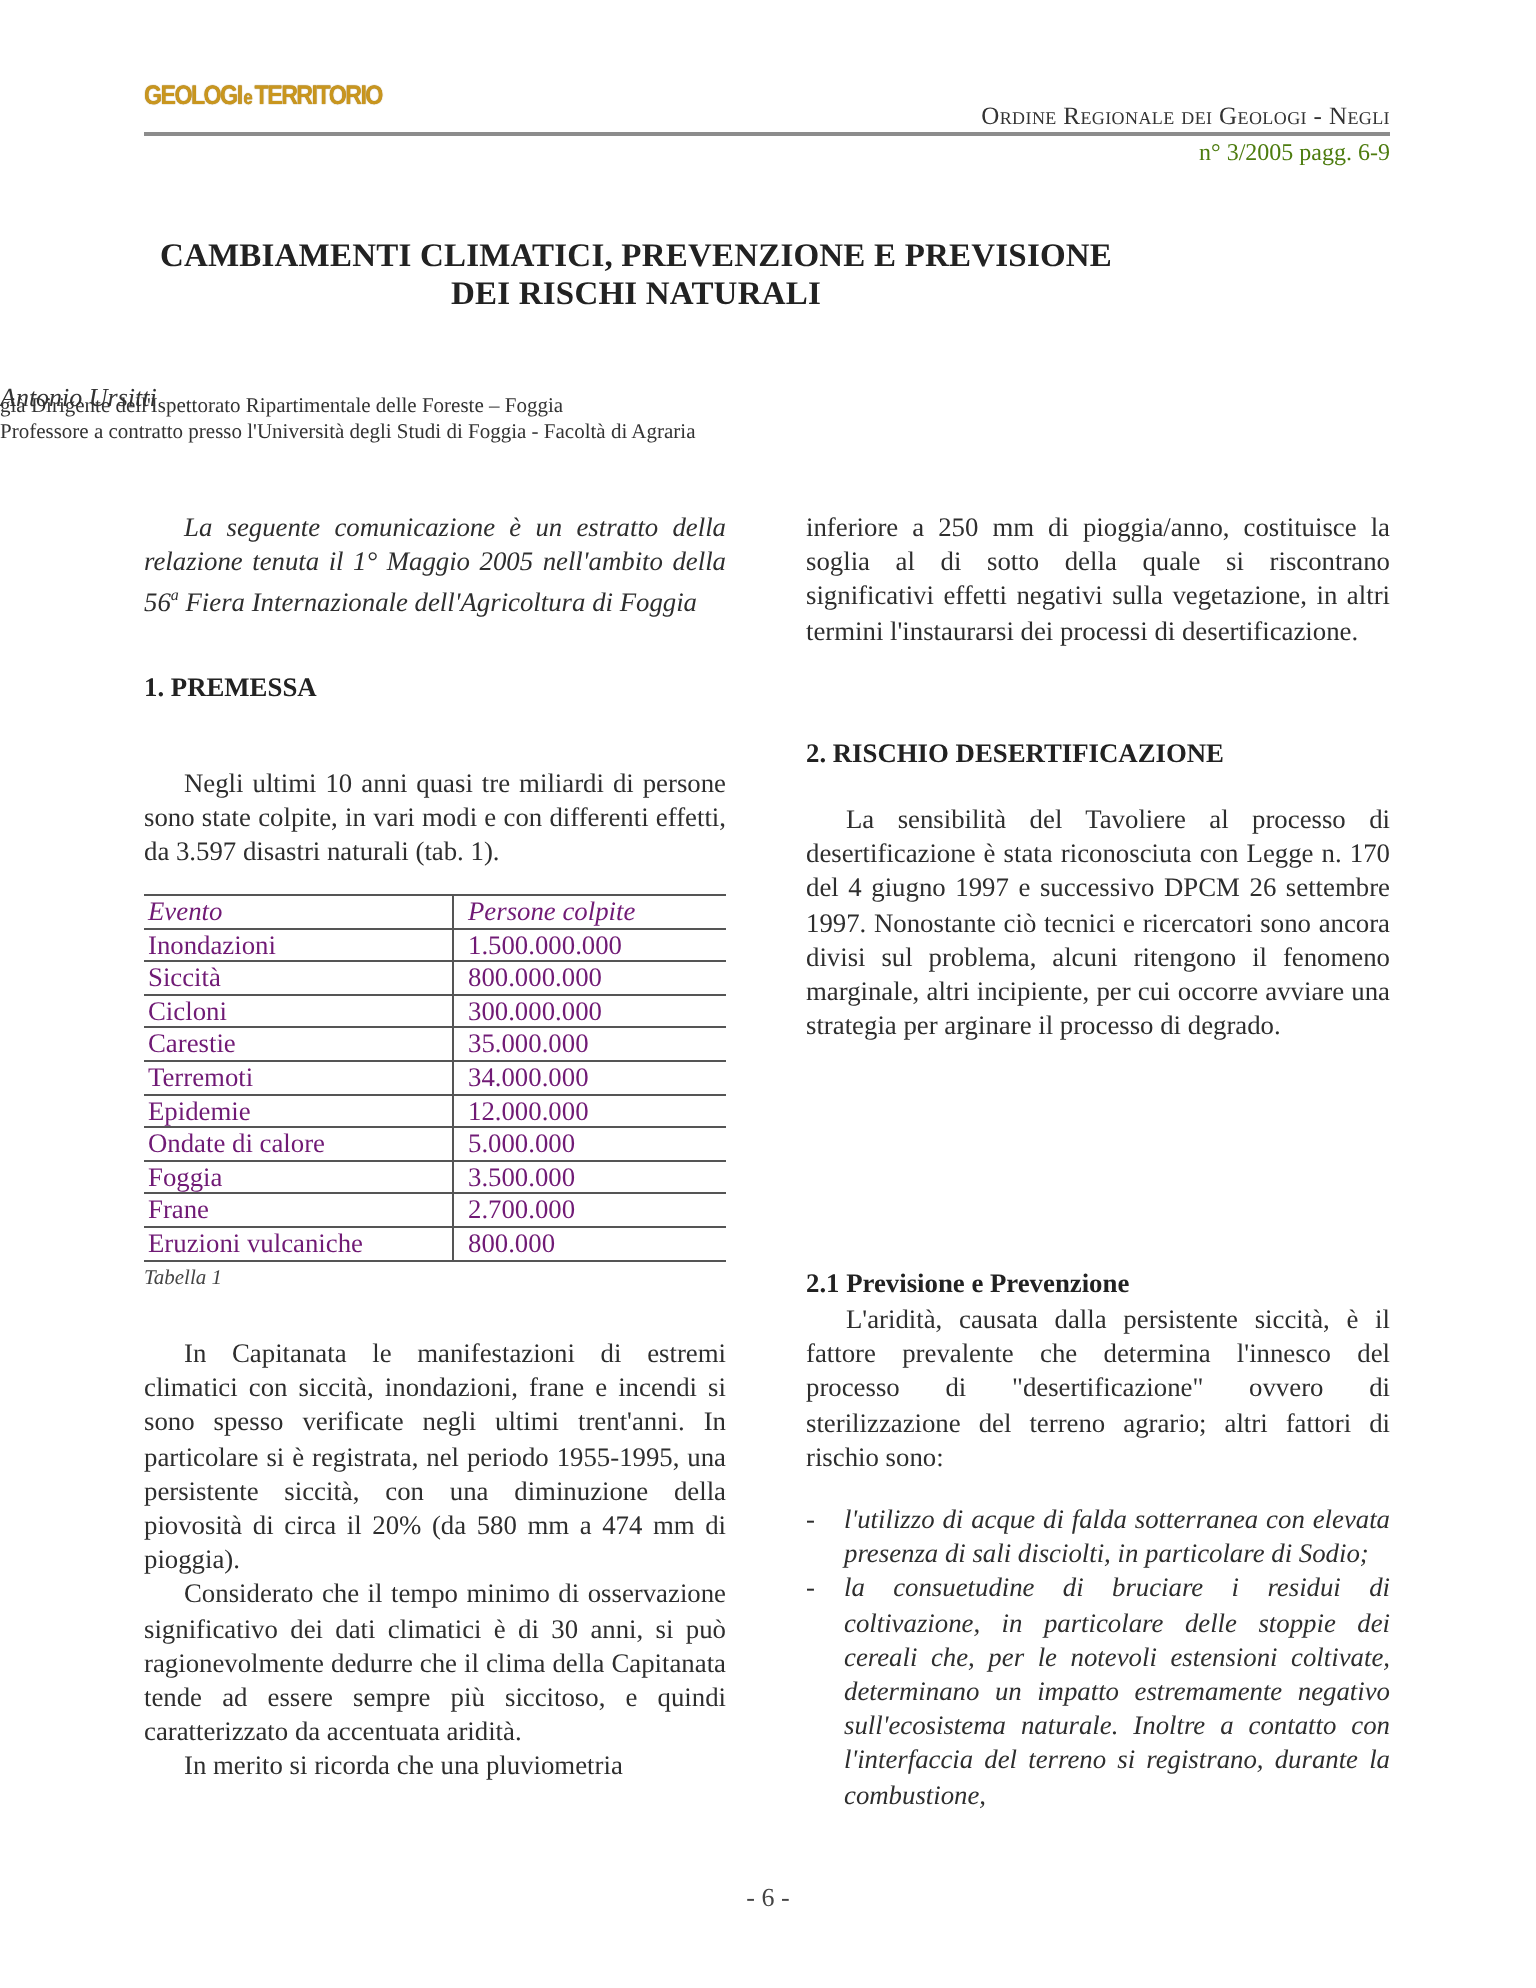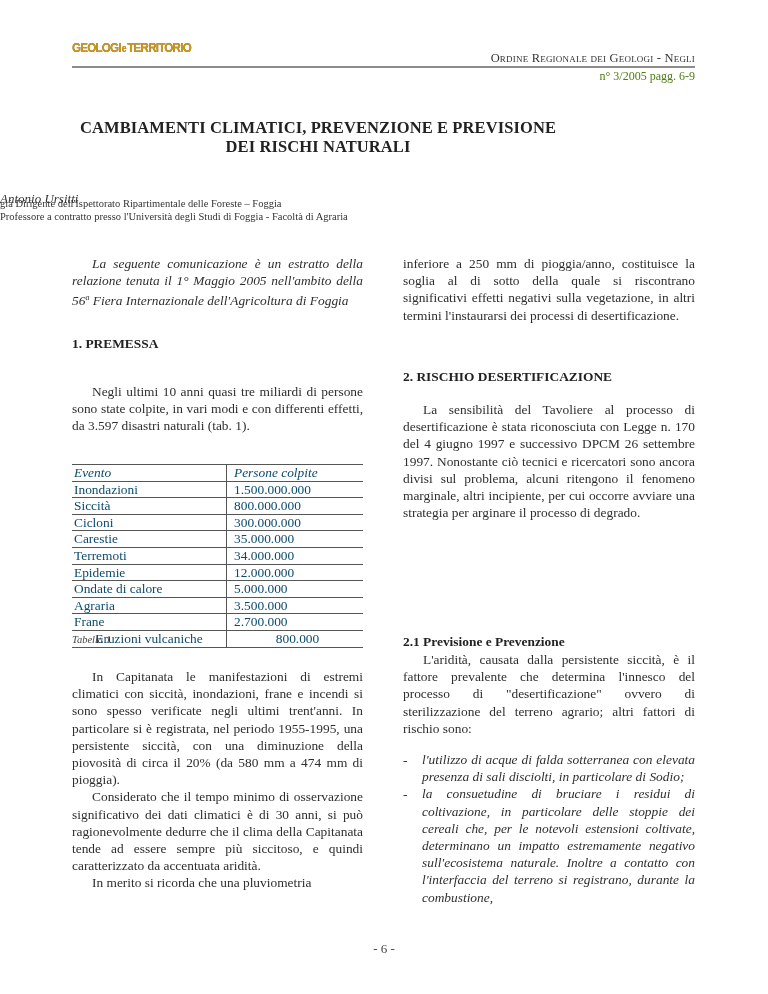--- a/index.html
+++ b/index.html
@@ -52,31 +52,31 @@
   .left-col { left: 72px; width: 291px; }
   .right-col { left: 403px; width: 292px; }
   .just { text-align: justify; text-align-last: left; }
   .indent { text-indent: 20px; }
   .italic { font-style: italic; }
   .heading { font-weight: bold; font-size: 13.4px; color: #222; }
   p { margin: 0; }
 
   
   .tbl {
-    left: 72px; top: 464px; width: 291px;
-    border-collapse: collapse; font-size: 13.4px; color: #0c4a6e;
+    left: 72px; top: 447px; width: 291px;
+    border-collapse: collapse; font-size: 13.4px; color: #701a75;
   }
   .tbl th, .tbl td {
     text-align: left; padding: 0 2px; line-height: 15.6px;
     border-bottom: 1px solid #555;
   }
   .tbl th { font-weight: normal; font-style: italic; border-top: 1.5px solid #555; }
   .tbl td:first-child, .tbl th:first-child { width: 150px; border-right: 1.5px solid #555; }
   .tbl td:last-child, .tbl th:last-child { padding-left: 7px; }
-  .tbl tr:last-child td { border-bottom: 1.5px solid #555; text-align: center; }
+  .tbl tr:last-child td { border-bottom: 1.5px solid #555; }
   .caption { left: 72px; top: 634px; font-size: 10.5px; font-style: italic; color: #444; }
 
   .bullets { margin: 0; padding: 0; list-style: none; }
   .bullets li { position: relative; padding-left: 19px; font-style: italic; text-align: justify; text-align-last: left; }
   .bullets li .dash { position: absolute; left: 0; top: 0; font-style: normal; }
 
   .pagenum { left: 0; width: 768px; top: 941px; text-align: center; font-size: 13px; color: #444; }
 </style>
 </head>
 <body>
@@ -136,21 +136,21 @@
       </tr>
     <tr>
         <td>Epidemie</td>
         <td>12.000.000</td>
       </tr>
     <tr>
         <td>Ondate di calore</td>
         <td>5.000.000</td>
       </tr>
     <tr>
-        <td>Agraria</td>
+        <td>Foggia</td>
         <td>3.500.000</td>
       </tr>
     <tr>
         <td>Frane</td>
         <td>2.700.000</td>
       </tr>
     <tr>
         <td>Eruzioni vulcaniche</td>
         <td>800.000</td>
       </tr>

